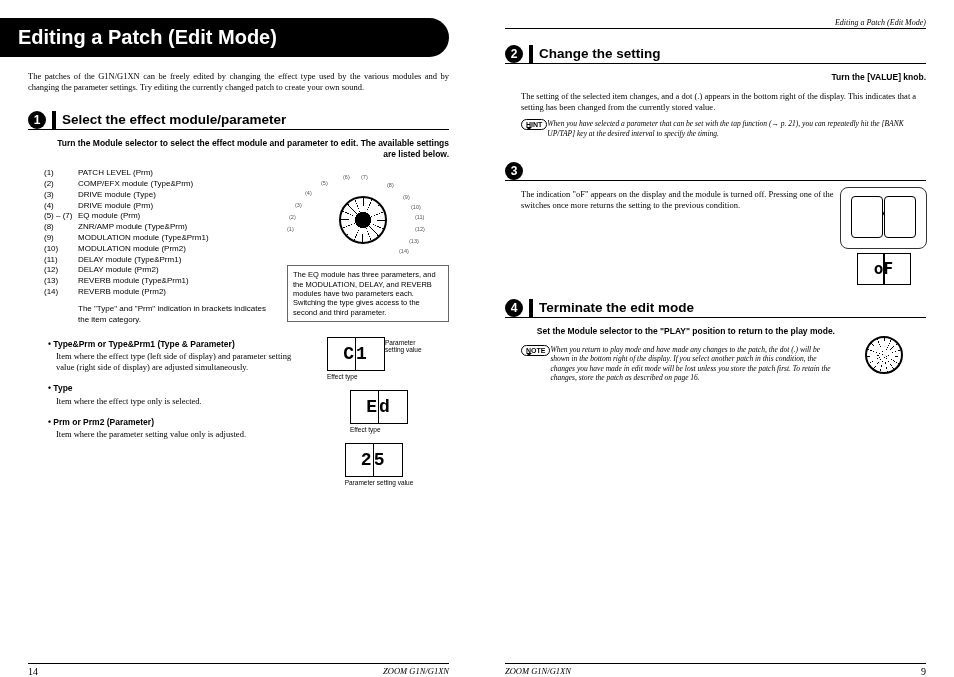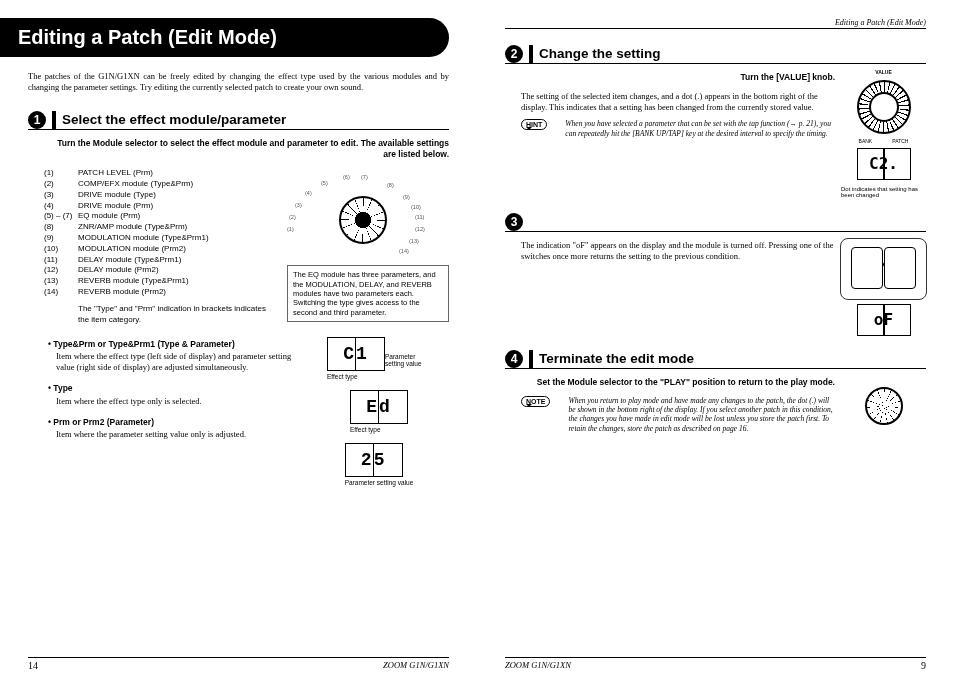--- a/index.html
+++ b/index.html
@@ -132,21 +132,21 @@
     font-size: 8.5px;
     line-height: 1.3;
   }
   .bullets .bh {
     font-family: Arial, sans-serif;
     font-weight: 700;
   }
   .bullets p { margin: 1px 0 10px 8px; }
   .footer {
     position: absolute;
-    bottom: 6px;
+    bottom: 0;
     left: 28px;
     right: 28px;
     border-top: 0.5px solid #000;
     font-size: 8.5px;
     padding-top: 2px;
     display: flex;
     justify-content: space-between;
     font-style: italic;
     font-family: Georgia, serif;
   }
@@ -161,21 +161,21 @@
   }
   .body-text {
     font-size: 8.5px;
     line-height: 1.3;
     margin: 2px 0 6px 16px;
   }
   .hint-row {
     display:flex;
     align-items:flex-start;
     margin:4px 0 10px 16px;
-    gap:18px;
+    gap:0;
   }
   .bubble {
     border:1px solid #000;
     border-radius:9px;
     font-family:Arial,sans-serif;
     font-weight:700;
     font-size:7px;
     padding:1px 4px;
     position:relative;
     flex-shrink:0;
@@ -214,21 +214,21 @@
   }
   .seg-small {
     width:56px;height:32px;border:1px solid #000;
     display:flex;align-items:center;justify-content:center;
     font-family:'Courier New',monospace;font-size:18px;font-weight:700;letter-spacing:2px;
     background:linear-gradient(to right,transparent 48%,#000 48%,#000 50%,transparent 50%);
     margin:2px 0;
   }
   .cap { font-size:6.5px; font-family:Arial,sans-serif; }
   .display-col { display:flex;flex-direction:column;align-items:center;width:140px; }
-  .display-row { display:flex;align-items:center;}
+  .display-row { display:flex;align-items:flex-start;}
   .foot-fig {
     width:85px;height:60px;border-radius:8px;
     background:#fff;
     border:1px solid #333;
     position:relative;
     overflow:hidden;
   }
   .foot-fig::before{content:'ZOOM';position:absolute;top:22px;left:0;right:0;text-align:center;font-family:Arial,sans-serif;font-weight:700;font-size:7px;}
   .foot-fig .pedal{position:absolute;width:30px;height:40px;border:1.5px solid #000;border-radius:4px;top:8px;background:#fff;}
   .foot-fig .pl{left:10px;} .foot-fig .pr{right:10px;}
@@ -242,21 +242,21 @@
   .dotcap{font-size:6px;font-family:Arial,sans-serif;line-height:1.1;text-align:left;margin-top:2px;}
   .right-page .step-head{margin-top:4px;}
 </style>
 </head>
 <body>
 
 <div class="spread">
 
   <div class="page left-page">
     <div class="page-title">Editing a Patch (Edit Mode)</div>
-    <div class="intro-text">The patches of the G1N/G1XN can be freely edited by changing the effect type used by the various modules and by changing the parameter settings. Try editing the currently selected patch to create your own sound.</div>
+    <div class="intro-text">The patches of the G1N/G1XN can be freely edited by changing the effect type used by the various modules and by changing the parameter settings. Try editing the currently changed patch to create your own sound.</div>
 
     <div class="step-head">
       <div class="step-num">1</div>
       <div class="step-title">Select the effect module/parameter</div>
     </div>
     <div class="instr">Turn the Module selector to select the effect module and parameter to edit. The available settings are listed below.</div>
 
     <div class="two-col">
       <div>
         <div class="module-list" id="module-list">
@@ -342,32 +342,20 @@
     </div>
     <div class="sec-row">
       <div class="txt">
         <div class="instr">Turn the [VALUE] knob.</div>
         <div class="body-text">The setting of the selected item changes, and a dot (.) appears in the bottom right of the display. This indicates that a setting has been changed from the currently stored value.</div>
         <div class="hint-row">
           <div class="bubble">HINT</div>
           <div class="hint-text">When you have selected a parameter that can be set with the tap function (→ p. 21), you can repeatedly hit the [BANK UP/TAP] key at the desired interval to specify the timing.</div>
         </div>
       </div>
-      <div class="right-fig">
-        <div style="font-size:5px;font-family:Arial;line-height:1.1;text-align:center">
-          <div style="font-weight:700">VALUE</div>
-        </div>
-        <div class="value-knob"></div>
-        <div style="font-size:5px;font-family:Arial;display:flex;gap:20px;">
-          <span>BANK</span>
-          <span>PATCH</span>
-        </div>
-        <div class="seg-display">C2.</div>
-        <div class="dotcap">Dot indicates that setting has been changed</div>
-      </div>
     </div>
 
     <div class="step-head" style="margin-top:14px">
       <div class="step-num">3</div>
     </div>
     <div class="sec-row">
       <div class="txt">
         <div class="body-text">The indication "oF" appears on the display and the module is turned off. Pressing one of the switches once more returns the setting to the previous condition.</div>
       </div>
       <div class="right-fig">

